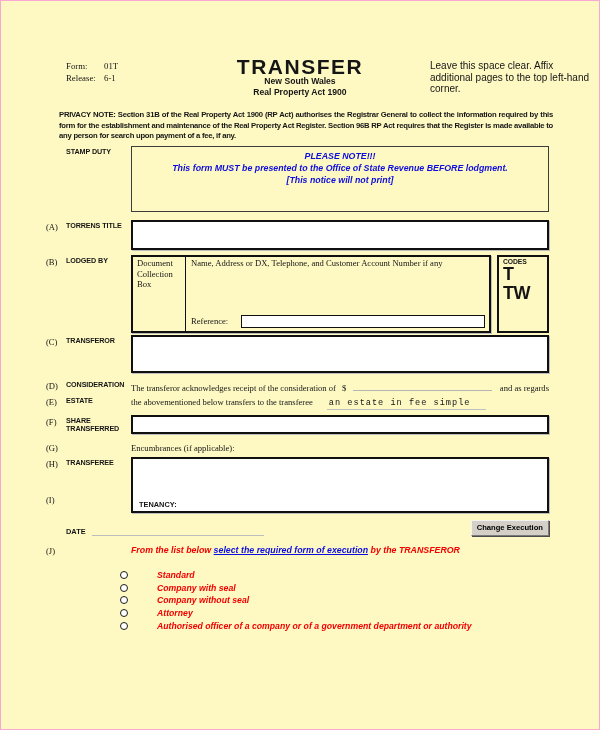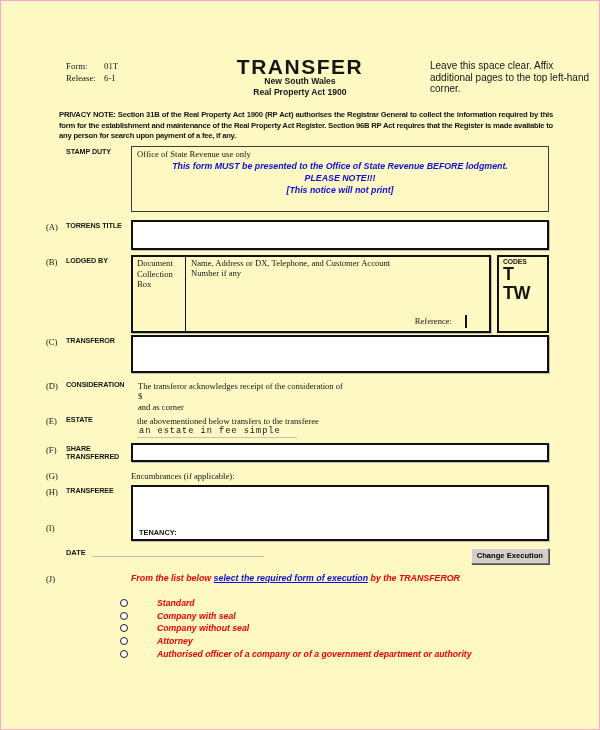--- a/index.html
+++ b/index.html
@@ -38,45 +38,45 @@
 
   .bigbox{border:2px solid #101010;background:#fff;box-shadow:1px 1px 0 #bdbdbd;}
   .torrens-box{height:26px;}
   .transferor-box{height:34px;}
   .share-box{height:15px;}
 
   
   .lodged{display:flex;align-items:stretch;}
   .lodged-main{flex:1;border:2px solid #101010;display:flex;height:74px;box-shadow:1px 1px 0 #bdbdbd;}
   .dcb{width:44px;flex:none;border-right:1px solid #101010;padding:1px 4px;font-size:8.6px;line-height:10.8px;}
-  .lodged-right{flex:1;display:flex;flex-direction:row;padding:1px 22px 3px 5px;min-width:0;}
+  .lodged-right{flex:1;display:flex;flex-direction:column;padding:1px 4px 3px 5px;min-width:0;}
   .lodged-head{font-size:8.6px;}
   .ref-row{margin-top:auto;display:flex;align-items:center;}
   .ref-label{font-size:8.6px;flex:none;margin-right:13px;}
   .ref-input{flex:1;border:1px solid #101010;height:11px;background:#fff;}
   .codes{width:40px;flex:none;margin-left:6px;border:2px solid #101010;padding:1px 4px 0 4px;}
   .codes-label{font-size:6.8px;font-weight:bold;letter-spacing:-0.1px;}
   .code{font-size:18px;font-weight:900;line-height:19px;letter-spacing:-0.5px;}
 
   
-  .inline-line{display:flex;align-items:baseline;font-size:8.6px;padding-top:2px;flex-direction:column;}
+  .inline-line{display:flex;align-items:baseline;font-size:8.6px;padding-top:2px;}
   .fill-line{flex:1;border-bottom:1px solid #b5b5b5;height:9px;margin:0 8px 0 7px;}
-  .estate-val{font-size:8.6px;letter-spacing:1px;border-bottom:1px solid #c0c0c0;padding:0 16px 1px 2px;margin-left:6px;white-space:nowrap;}
+  .estate-val{font-size:8.6px;letter-spacing:1px;border-bottom:1px solid #c0c0c0;padding:0 16px 1px 2px;margin-left:14px;white-space:nowrap;}
 
   .plain-text{font-size:8.6px;padding-top:2px;}
 
   
   .transferee-box{height:48px;display:flex;flex-direction:column;justify-content:flex-end;padding:2px 6px;}
   .tenancy-row{display:flex;align-items:baseline;}
   .tenancy-lab{font-weight:bold;font-size:7.4px;}
   .tenancy-val{flex:1;height:10px;}
   .ltr-i{position:absolute;left:45px;bottom:8px;font-family:"Liberation Serif",serif;font-size:8.6px;}
 
   
-  .date-row{margin-top:7px;align-items:flex-start;}
+  .date-row{margin-top:7px;align-items:flex-end;}
   .date-lab{font-weight:bold;font-size:7.4px;flex:none;}
   .date-line{width:172px;border-bottom:1px solid #bdbdbd;height:8px;margin-left:6px;flex:none;}
   .spacer{flex:1;}
   .btn{
     background:#d4d0c8;color:#000;font-weight:bold;font-size:7.6px;
     padding:2px 5px 3px 5px;border:1px solid;border-color:#f5f4f2 #7a7a7a #7a7a7a #f5f4f2;
     box-shadow:1px 1px 0 #4c4c4c;cursor:pointer;font-family:"Liberation Sans",sans-serif;
   }
 
   
@@ -110,24 +110,23 @@
     <div class="hdr-right">Leave this space clear. Affix additional pages to the top left-hand corner.</div>
   </div>
 
   <div class="privacy">PRIVACY NOTE:  Section 31B of the Real Property Act 1900 (RP Act) authorises the Registrar General to collect the information required by this form for the establishment and maintenance of the Real Property Act Register. Section 96B RP Act requires that the Register is made available to any person for search upon payment of a fee, if any.</div>
 
   <div class="row mt4">
     <div class="ltr"></div>
     <div class="lab">STAMP DUTY</div>
     <div class="content">
       <div class="stampbox">
-        <div class="osr serif">Office of State Revenue use only</div>
         <div class="notice">
+          <div>PLEASE NOTE!!!</div>
           <div>This form MUST be presented to the Office of State Revenue BEFORE lodgment.</div>
-          <div>PLEASE NOTE!!!</div>
           <div>[This notice will not print]</div>
         </div>
       </div>
     </div>
   </div>
 
   <div class="row mt8">
     <div class="ltr">(A)</div>
     <div class="lab">TORRENS TITLE</div>
     <div class="content">
@@ -169,21 +168,21 @@
   </div>
 
   <div class="row mt6">
     <div class="ltr">(D)</div>
     <div class="lab">CONSIDERATION</div>
     <div class="content">
       <div class="inline-line serif">
         <span>The transferor acknowledges receipt of the consideration of</span>
         <span style="margin-left:6px">$</span>
         <span class="fill-line"></span>
-        <span>and as corner</span>
+        <span>and as regards</span>
       </div>
     </div>
   </div>
 
   <div class="row mt2">
     <div class="ltr">(E)</div>
     <div class="lab">ESTATE</div>
     <div class="content">
       <div class="inline-line serif">
         <span>the abovementioned below transfers to the transferee</span>

